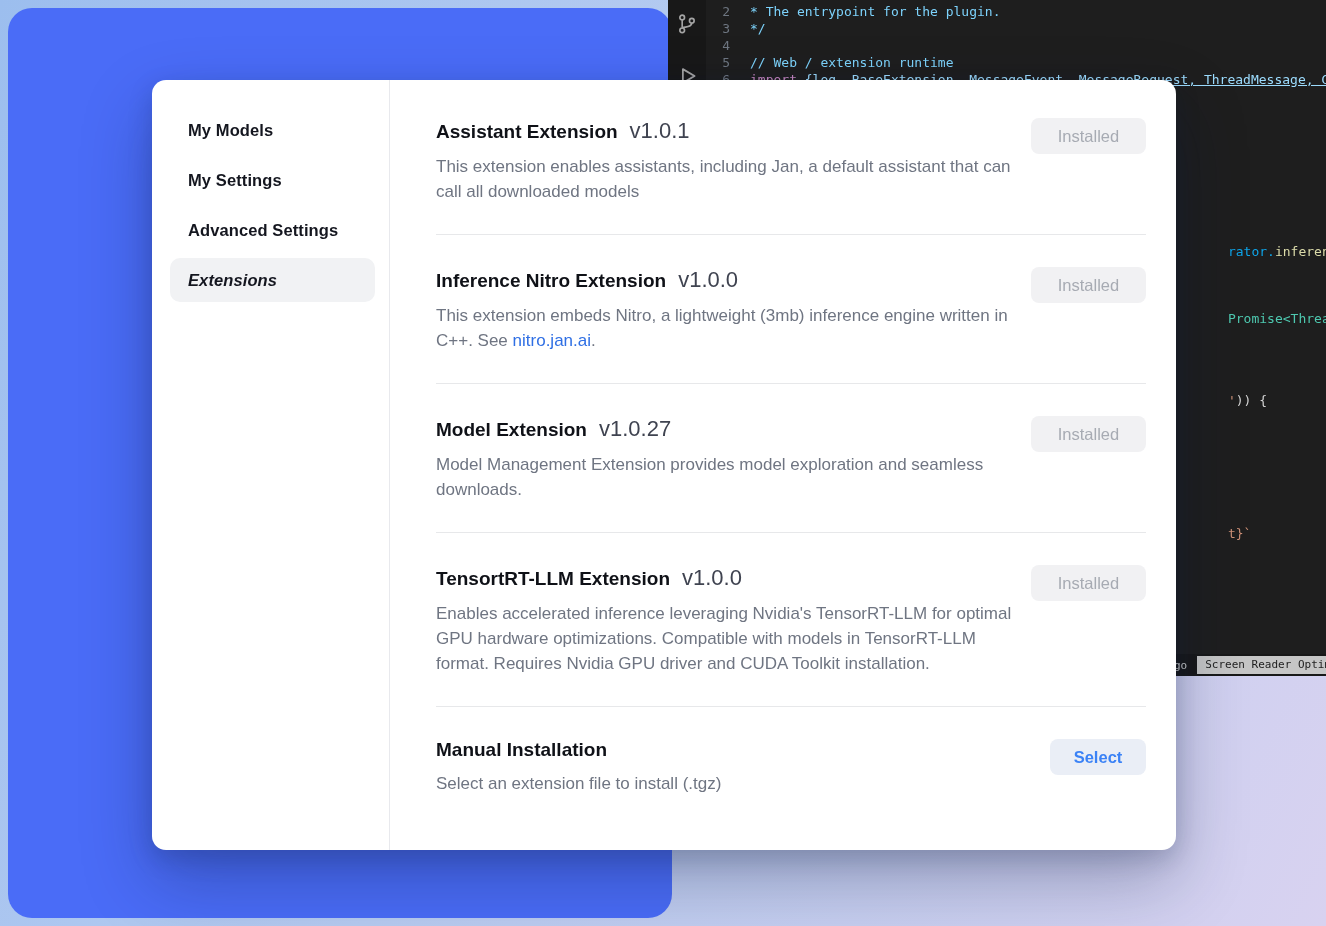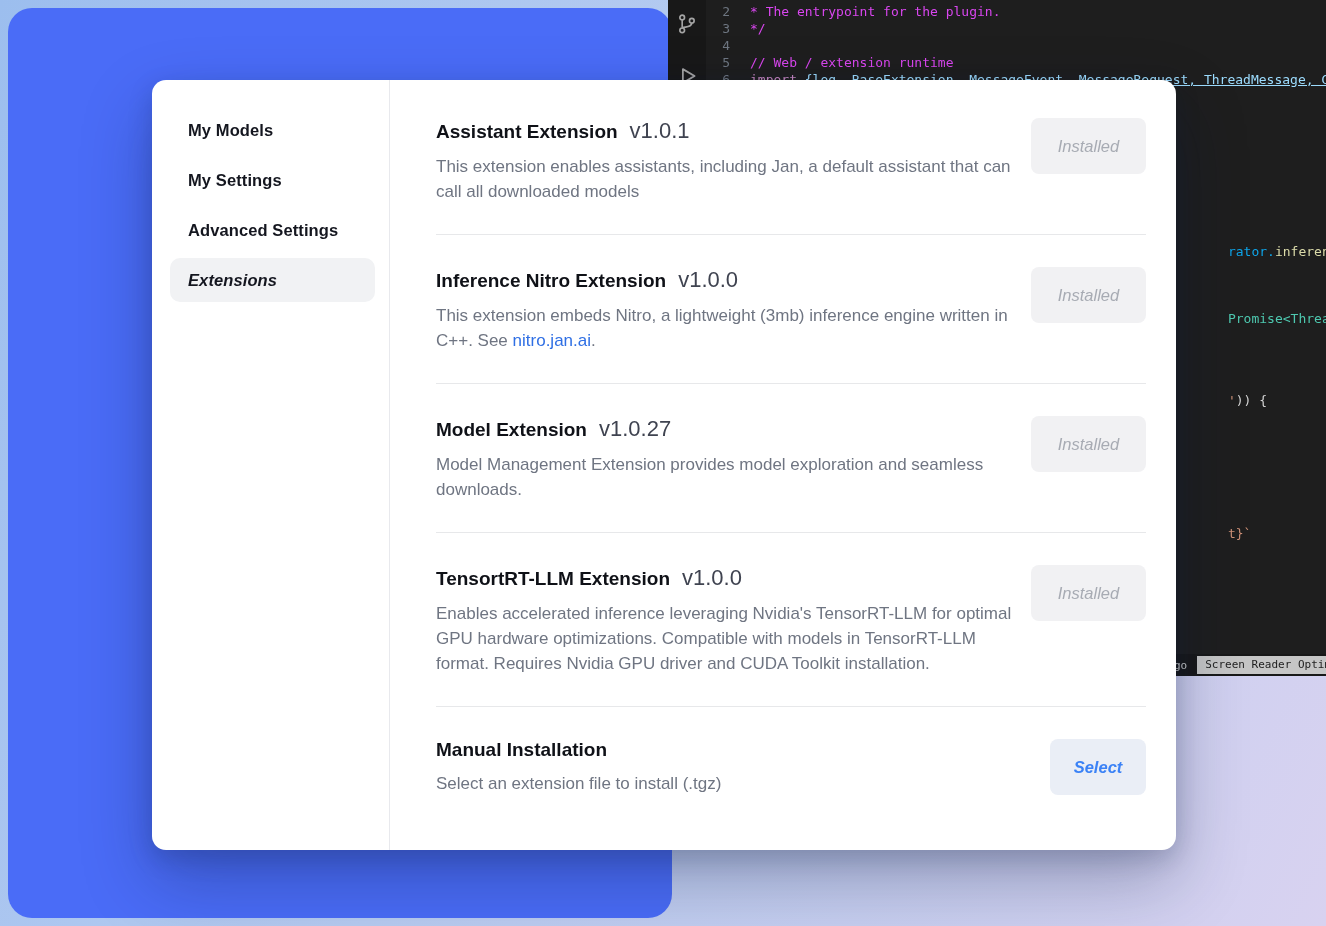--- a/index.html
+++ b/index.html
@@ -24,21 +24,21 @@
   }
   .activity-bar {
     position:absolute; left:0; top:0; width:38px; height:100%;
     background:#181818; display:flex; flex-direction:column; align-items:center;
     padding-top:12px; gap:28px;
   }
   .ab-icon { width:24px; height:24px; display:flex; align-items:center; justify-content:center; opacity:.85; cursor:pointer; }
   .code-area { position:absolute; left:38px; top:3px; right:0; }
   .code-line { display:flex; height:17px; align-items:center; font:13px "DejaVu Sans Mono", monospace; white-space:pre; }
   .ln { width:44px; text-align:right; color:#6e7681; padding-right:20px; flex:none; }
-  .c-comment { color:#d946ef; }
+  .c-comment { color:#7dd3fc; }
   .c-kw      { color:#c586c0; }
   .c-ids     { color:#9cdcfe; text-decoration:underline; }
   .c-var     { color:#0ea5e9; }
   .c-fn      { color:#dcdcaa; }
   .c-plain   { color:#d4d4d4; }
   .c-type    { color:#4ec9b0; }
   .c-string  { color:#ce9178; }
   .frag { position:absolute; left:513px; font:13px "DejaVu Sans Mono", monospace; white-space:pre; }
   .status-bar {
     position:absolute; left:0; right:0; bottom:0; height:22px; background:#181818;
@@ -74,22 +74,22 @@
   }
   .ext-section.last { border-bottom:none; }
   .ext-info { max-width:582px; }
   .ext-title-row { display:flex; align-items:baseline; gap:12px; }
   .ext-title { font-size:19px; font-weight:700; color:#0f1117; }
   .ext-ver { font-size:22px; color:#3f4350; }
   .ext-desc { margin-top:10px; font-size:17px; line-height:25px; color:#6f7582; }
   .ext-desc .link { color:#2f6fe4; cursor:pointer; }
 
   .btn {
-    font-family:inherit; border:none; border-radius:8px; height:56px;
-    font-size:16.5px; flex:none;font-style:italic;
+    font-family:inherit; border:none; border-radius:8px; height:36px;
+    font-size:16.5px; flex:none;
   }
   .btn-installed { width:115px; background:#f1f1f3; color:#a7abb3; font-weight:500; cursor:default; }
   .btn-select { width:96px; background:#eaeef6; color:#3b82f6; font-weight:700; cursor:pointer; }
 </style>
 </head>
 <body>
 
 <div class="page">
 
   <div class="blue-panel"></div>

